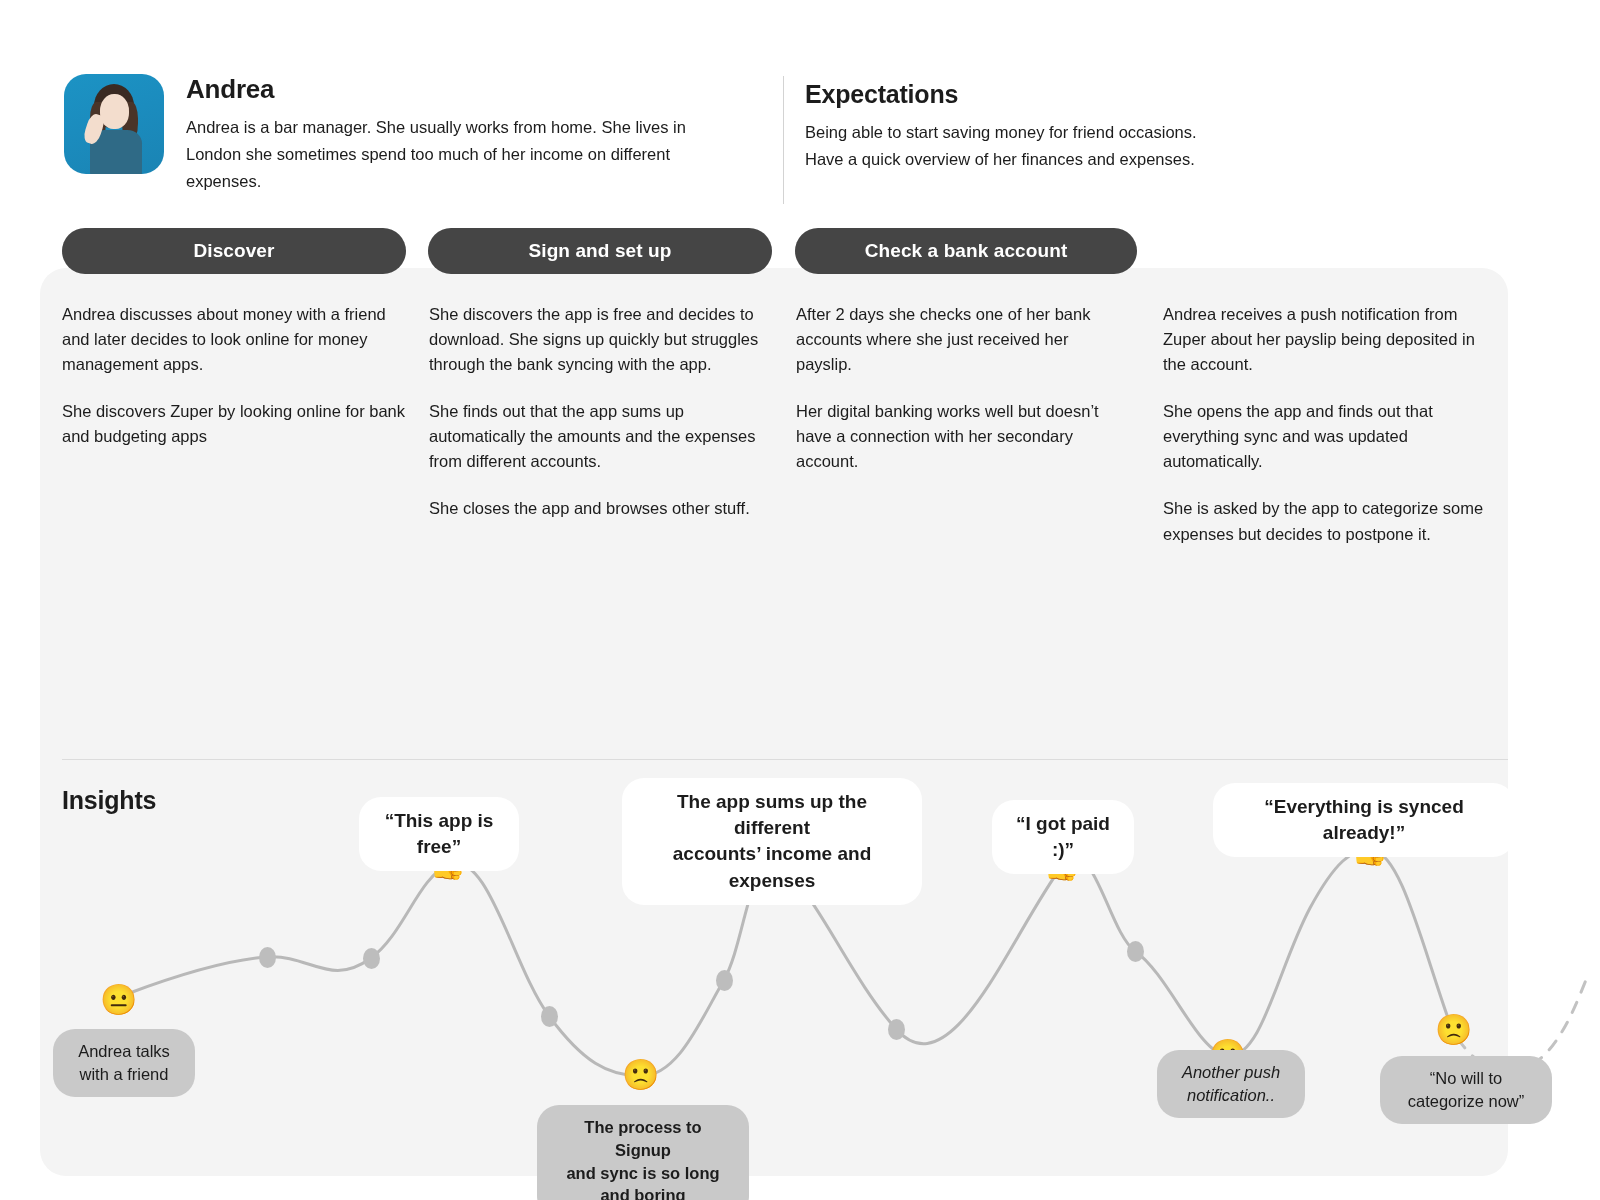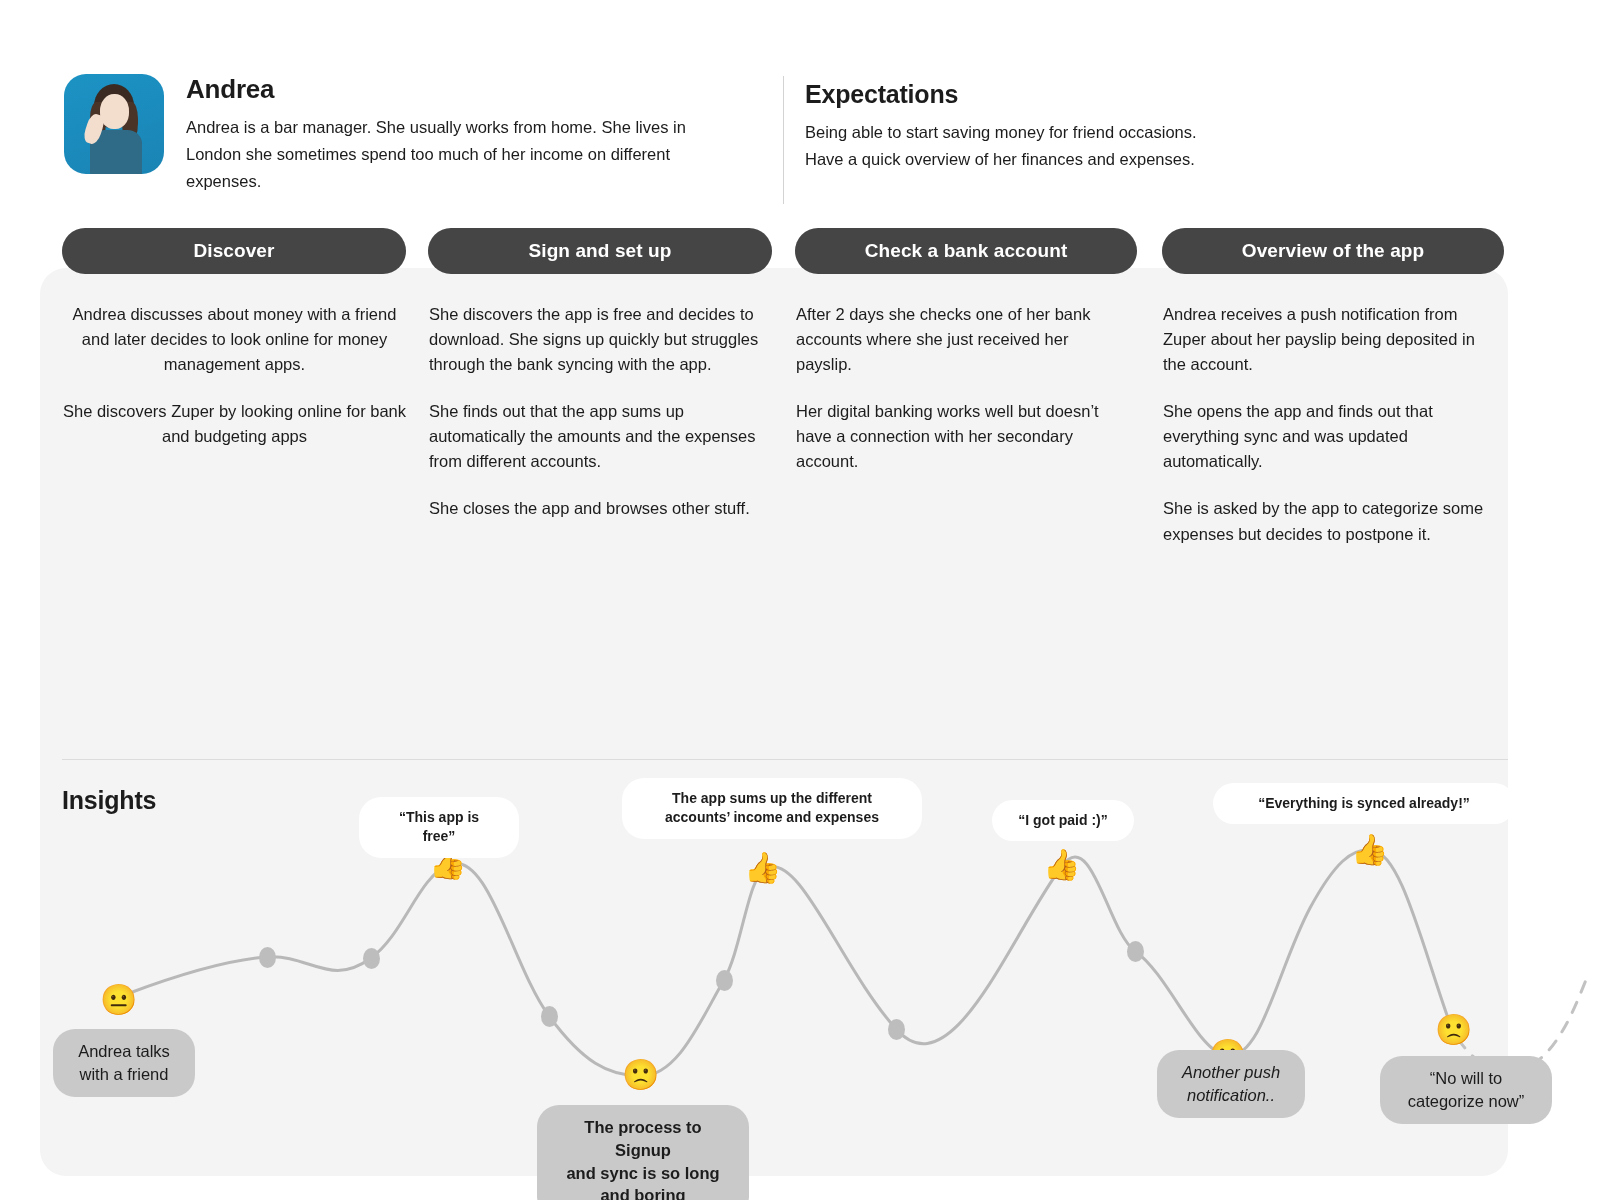--- a/index.html
+++ b/index.html
@@ -64,21 +64,21 @@
     color: #ffffff; font-size: 19px; font-weight: bold;
     display: flex; align-items: center; justify-content: center; letter-spacing: 0.1px;
   }
   .pill-0 { left: 62px;   top: 192px; width: 344px; }
   .pill-1 { left: 428px;  top: 192px; width: 344px; }
   .pill-2 { left: 795px;  top: 192px; width: 342px; }
   .pill-3 { left: 1162px; top: 192px; width: 342px; }
 
   
   .col { position: absolute; top: 266px; font-size: 16.5px; line-height: 1.52; color: #1c1c1c; }
-  .col-0 { left: 62px;   width: 345px; text-align: center; }
+  .col-0 { left: 62px;   width: 345px; }
   .col-1 { left: 429px;  width: 338px; }
   .col-2 { left: 796px;  width: 330px; }
   .col-3 { left: 1163px; width: 330px; }
   .col p { margin-bottom: 22px; }
   .col p:last-child { margin-bottom: 0; }
 
   
   .hdiv { position: absolute; left: 62px; top: 723px; width: 1446px; height: 1px; background: #dcdcdc; }
   .insights-title { position: absolute; left: 62px; top: 750px; font-size: 25px; font-weight: bold; letter-spacing: -0.2px; }
 
@@ -87,21 +87,21 @@
 
   
   .emo {
     position: absolute; font-size: 30px; line-height: 1;
     transform: translate(-50%, -50%); text-align: center;
   }
 
   
   .bub {
     position: absolute; transform: translateX(-50%);
-    border-radius: 22px; font-size: 14px; font-weight: bold;
+    border-radius: 22px; font-size: 19px; font-weight: bold;
     text-align: center; line-height: 1.38; padding: 11px 22px;
     white-space: pre-line;
   }
   .bub.white { background: #ffffff; color: #1c1c1c; }
   .bub.grey  { background: #c9c9c9; color: #1c1c1c; font-weight: normal; font-size: 16.5px; }
 </style>
 </head>
 <body>
 
 <div id="root">
@@ -127,21 +127,20 @@
     <div class="expect-title">Expectations</div>
     <div class="expect-line">Being able to start saving money for friend occasions.</div>
     <div class="expect-line">Have a quick overview of her finances and expenses.</div>
   </div>
 
   <div class="panel"></div>
 
   <div class="pill pill-0">Discover</div>
   <div class="pill pill-1">Sign and set up</div>
   <div class="pill pill-2">Check a bank account</div>
-  <div class="pill pill-3">Overview of the app</div>
 
   <div class="col col-0">
     <p>Andrea discusses about money with a friend and later decides to look online for money management apps.</p>
     <p>She discovers Zuper by looking online for bank and budgeting apps</p>
   </div>
   <div class="col col-1">
     <p>She discovers the app is free and decides to download. She signs up quickly but struggles through the bank syncing with the app.</p>
     <p>She finds out that the app sums up automatically the amounts and the expenses from different accounts.</p>
     <p>She closes the app and browses other stuff.</p>
   </div>

